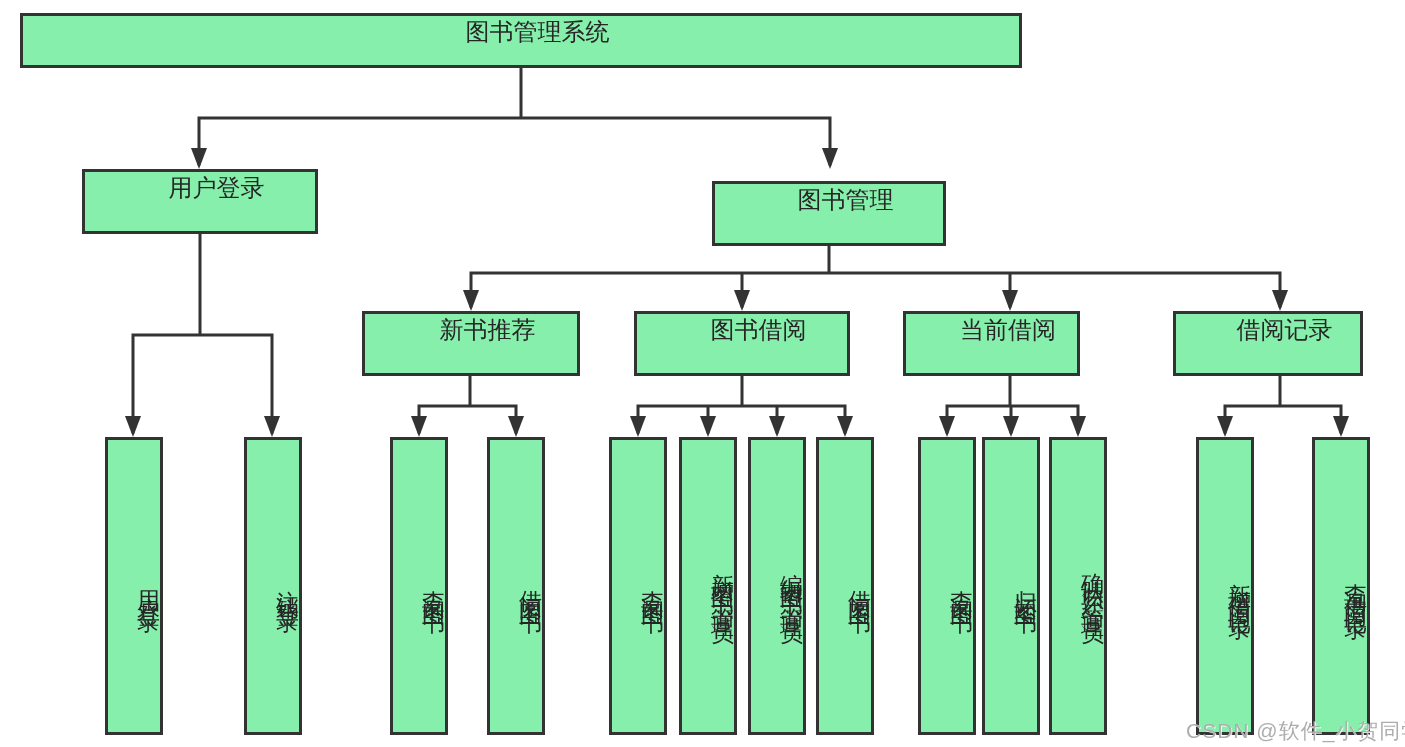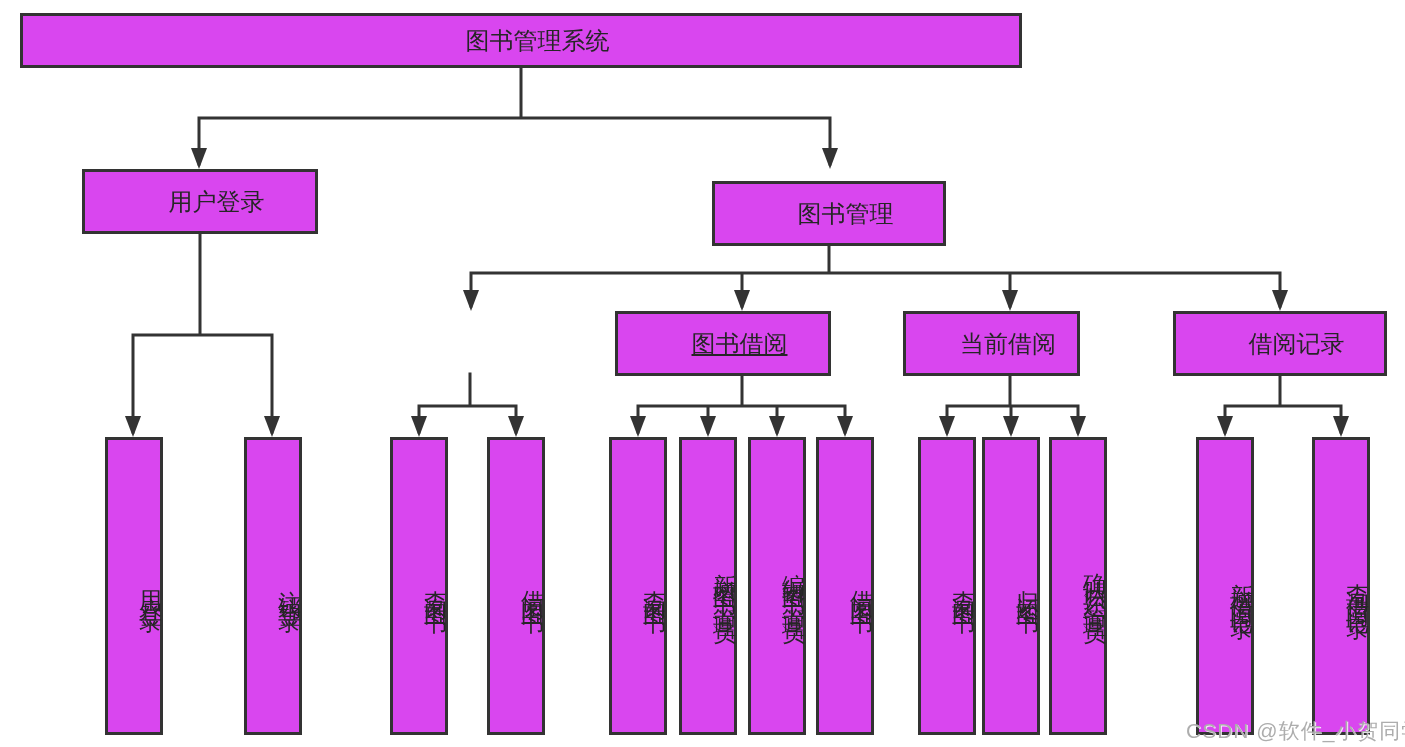--- a/index.html
+++ b/index.html
@@ -19,24 +19,24 @@
   #lines {
     position: absolute;
     left: 0;
     top: 0;
     width: 1405px;
     height: 747px;
   }
   .box {
     position: absolute;
     box-sizing: border-box;
-    background: #d946ef;
+    background: #86efac;
     border: 3px solid #333333;
     display: flex;
-    align-items: center;
+    align-items: flex-start;
     justify-content: center;
     color: #262626;
     font-size: 24px;
     text-align: center;
     white-space: nowrap;
     padding-left: 33px;
   }
   .vbox {
     writing-mode: vertical-rl;
     text-orientation: mixed;
@@ -44,23 +44,23 @@
     font-size: 23px;
     line-height: 1;
   }
   
   .n-root   { left: 20px;  top: 13px;  width: 1002px; height: 55px; }
   
   .n-l2a    { left: 82px;  top: 169px; width: 236px; height: 65px; }
   .n-l2b    { left: 712px; top: 181px; width: 234px; height: 65px; }
   
   .n-l3a    { left: 362px;  top: 311px; width: 218px; height: 65px; }
-  .n-l3b    { left: 615px;  top: 311px; width: 216px; height: 65px; text-decoration: underline; }
+  .n-l3b    { left: 634px;  top: 311px; width: 216px; height: 65px; }
   .n-l3c    { left: 903px;  top: 311px; width: 177px; height: 65px; }
-  .n-l3d    { left: 1173px; top: 311px; width: 214px; height: 65px; }
+  .n-l3d    { left: 1173px; top: 311px; width: 190px; height: 65px; }
   
   .leaf     { top: 437px; height: 298px; width: 58px; }
   .n-a1 { left: 105px; }
   .n-a2 { left: 244px; }
   .n-b1 { left: 390px; }
   .n-b2 { left: 487px; }
   .n-c1 { left: 609px; }
   .n-c2 { left: 679px; }
   .n-c3 { left: 748px; }
   .n-c4 { left: 816px; }
@@ -137,20 +137,23 @@
     <span>图书管理系统</span>
   </div>
 
   <div class="box n-l2a">
     <span>用户登录</span>
   </div>
   <div class="box n-l2b">
     <span>图书管理</span>
   </div>
 
+  <div class="box n-l3a">
+    <span>新书推荐</span>
+  </div>
   <div class="box n-l3b">
     <span>图书借阅</span>
   </div>
   <div class="box n-l3c">
     <span>当前借阅</span>
   </div>
   <div class="box n-l3d">
     <span>借阅记录</span>
   </div>
 

